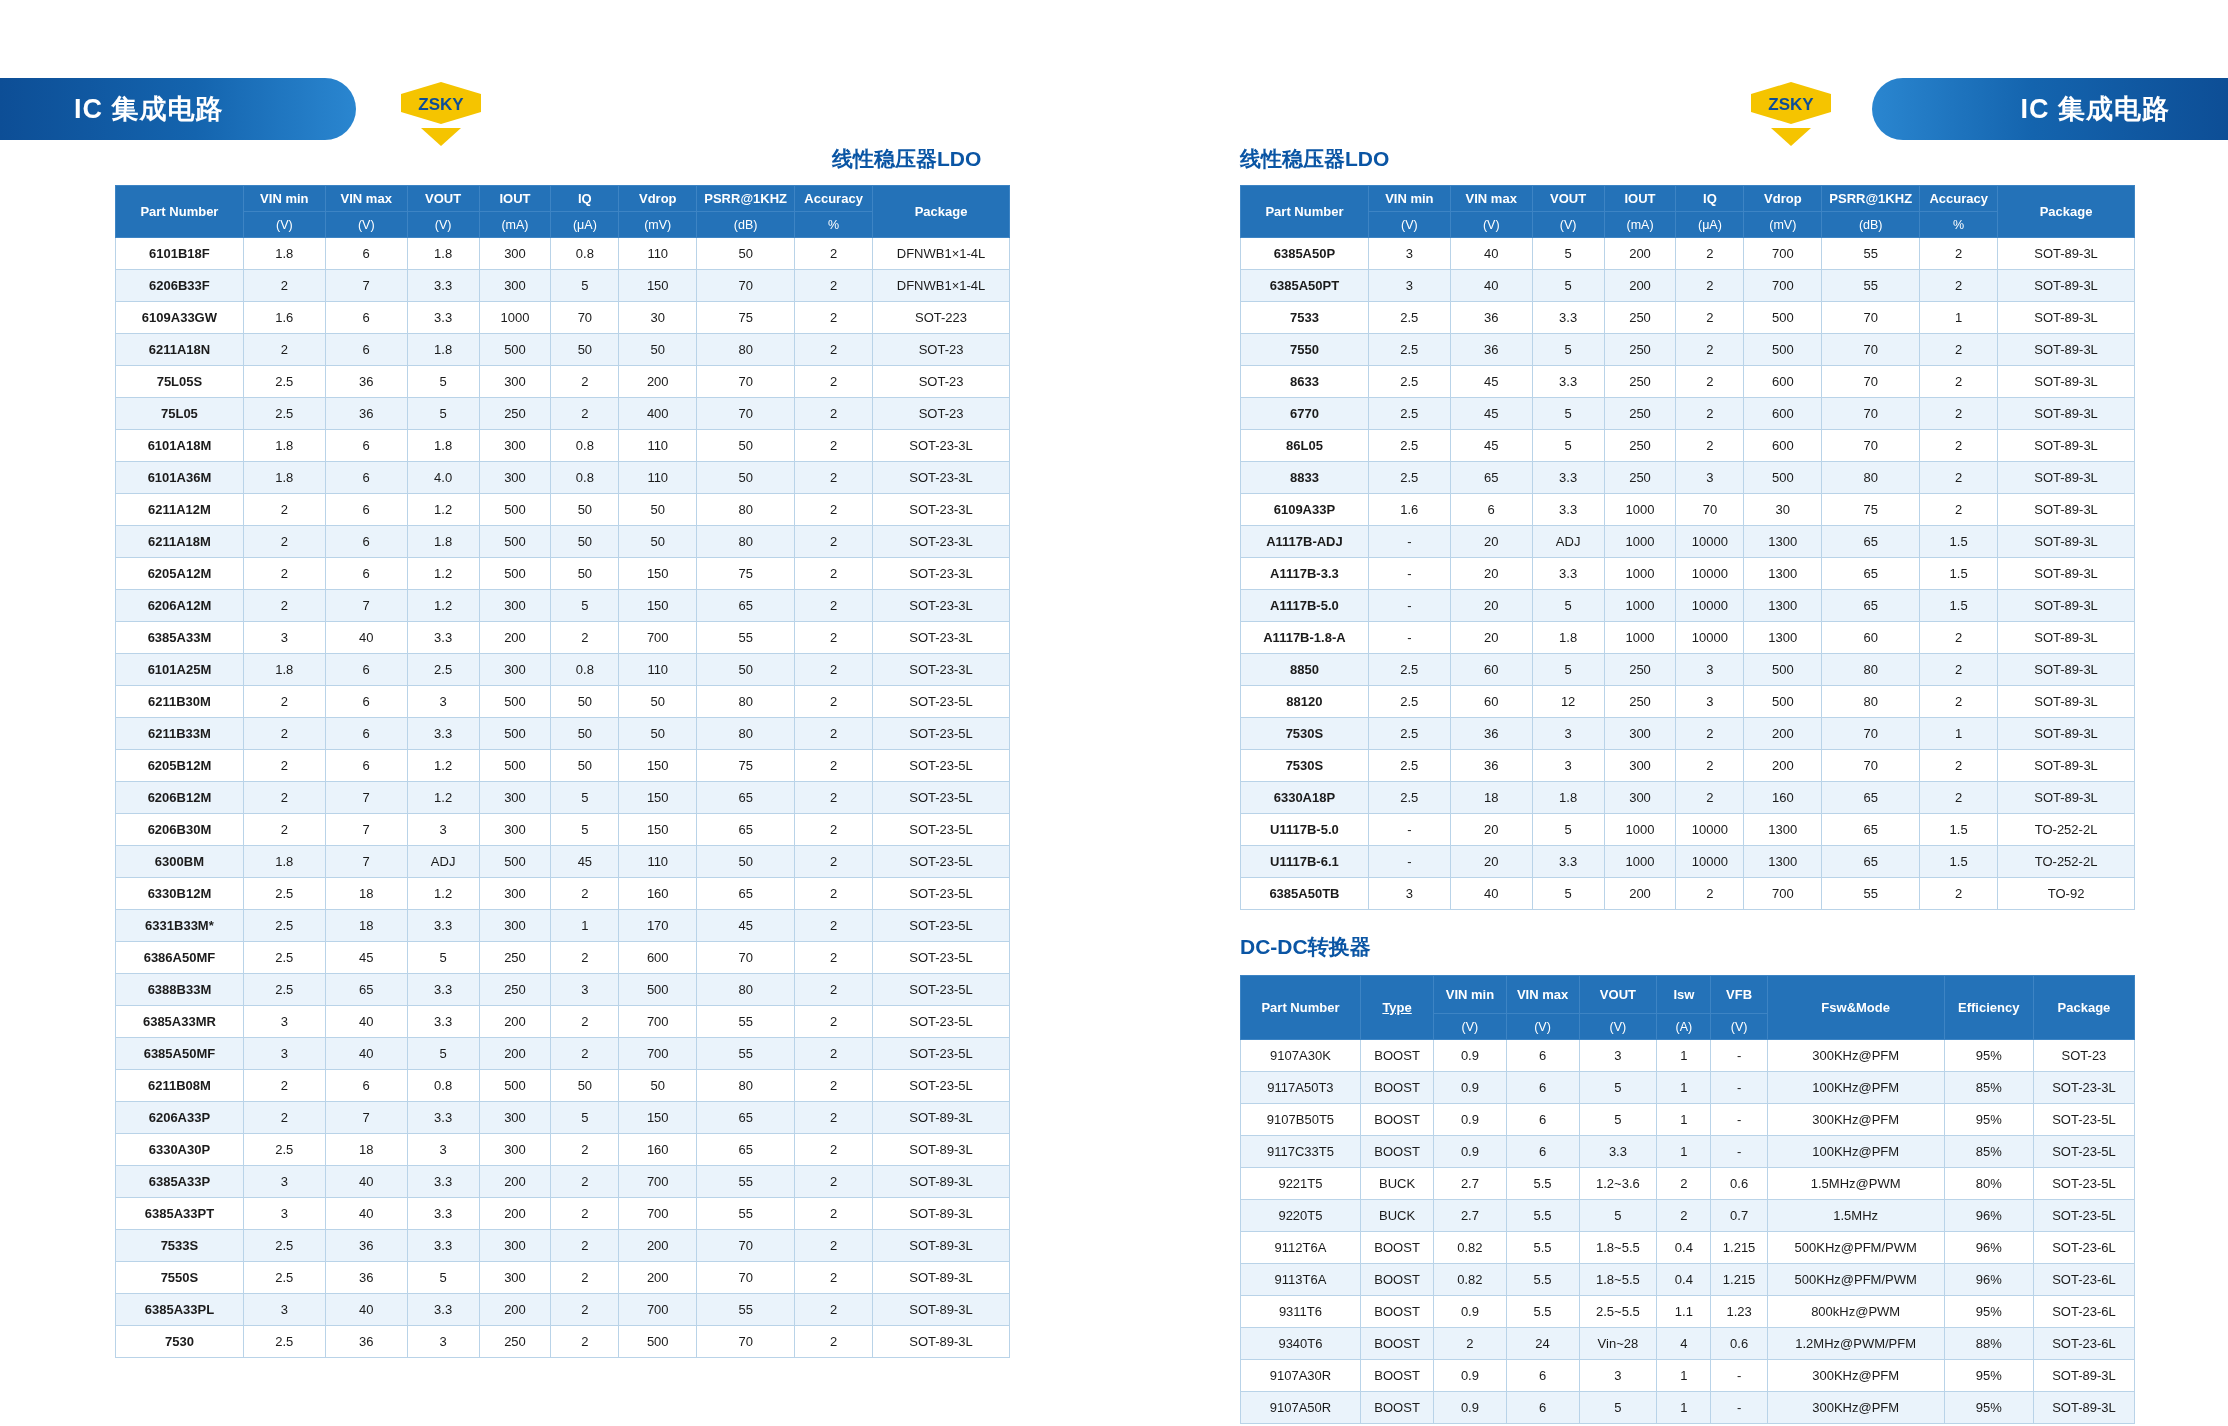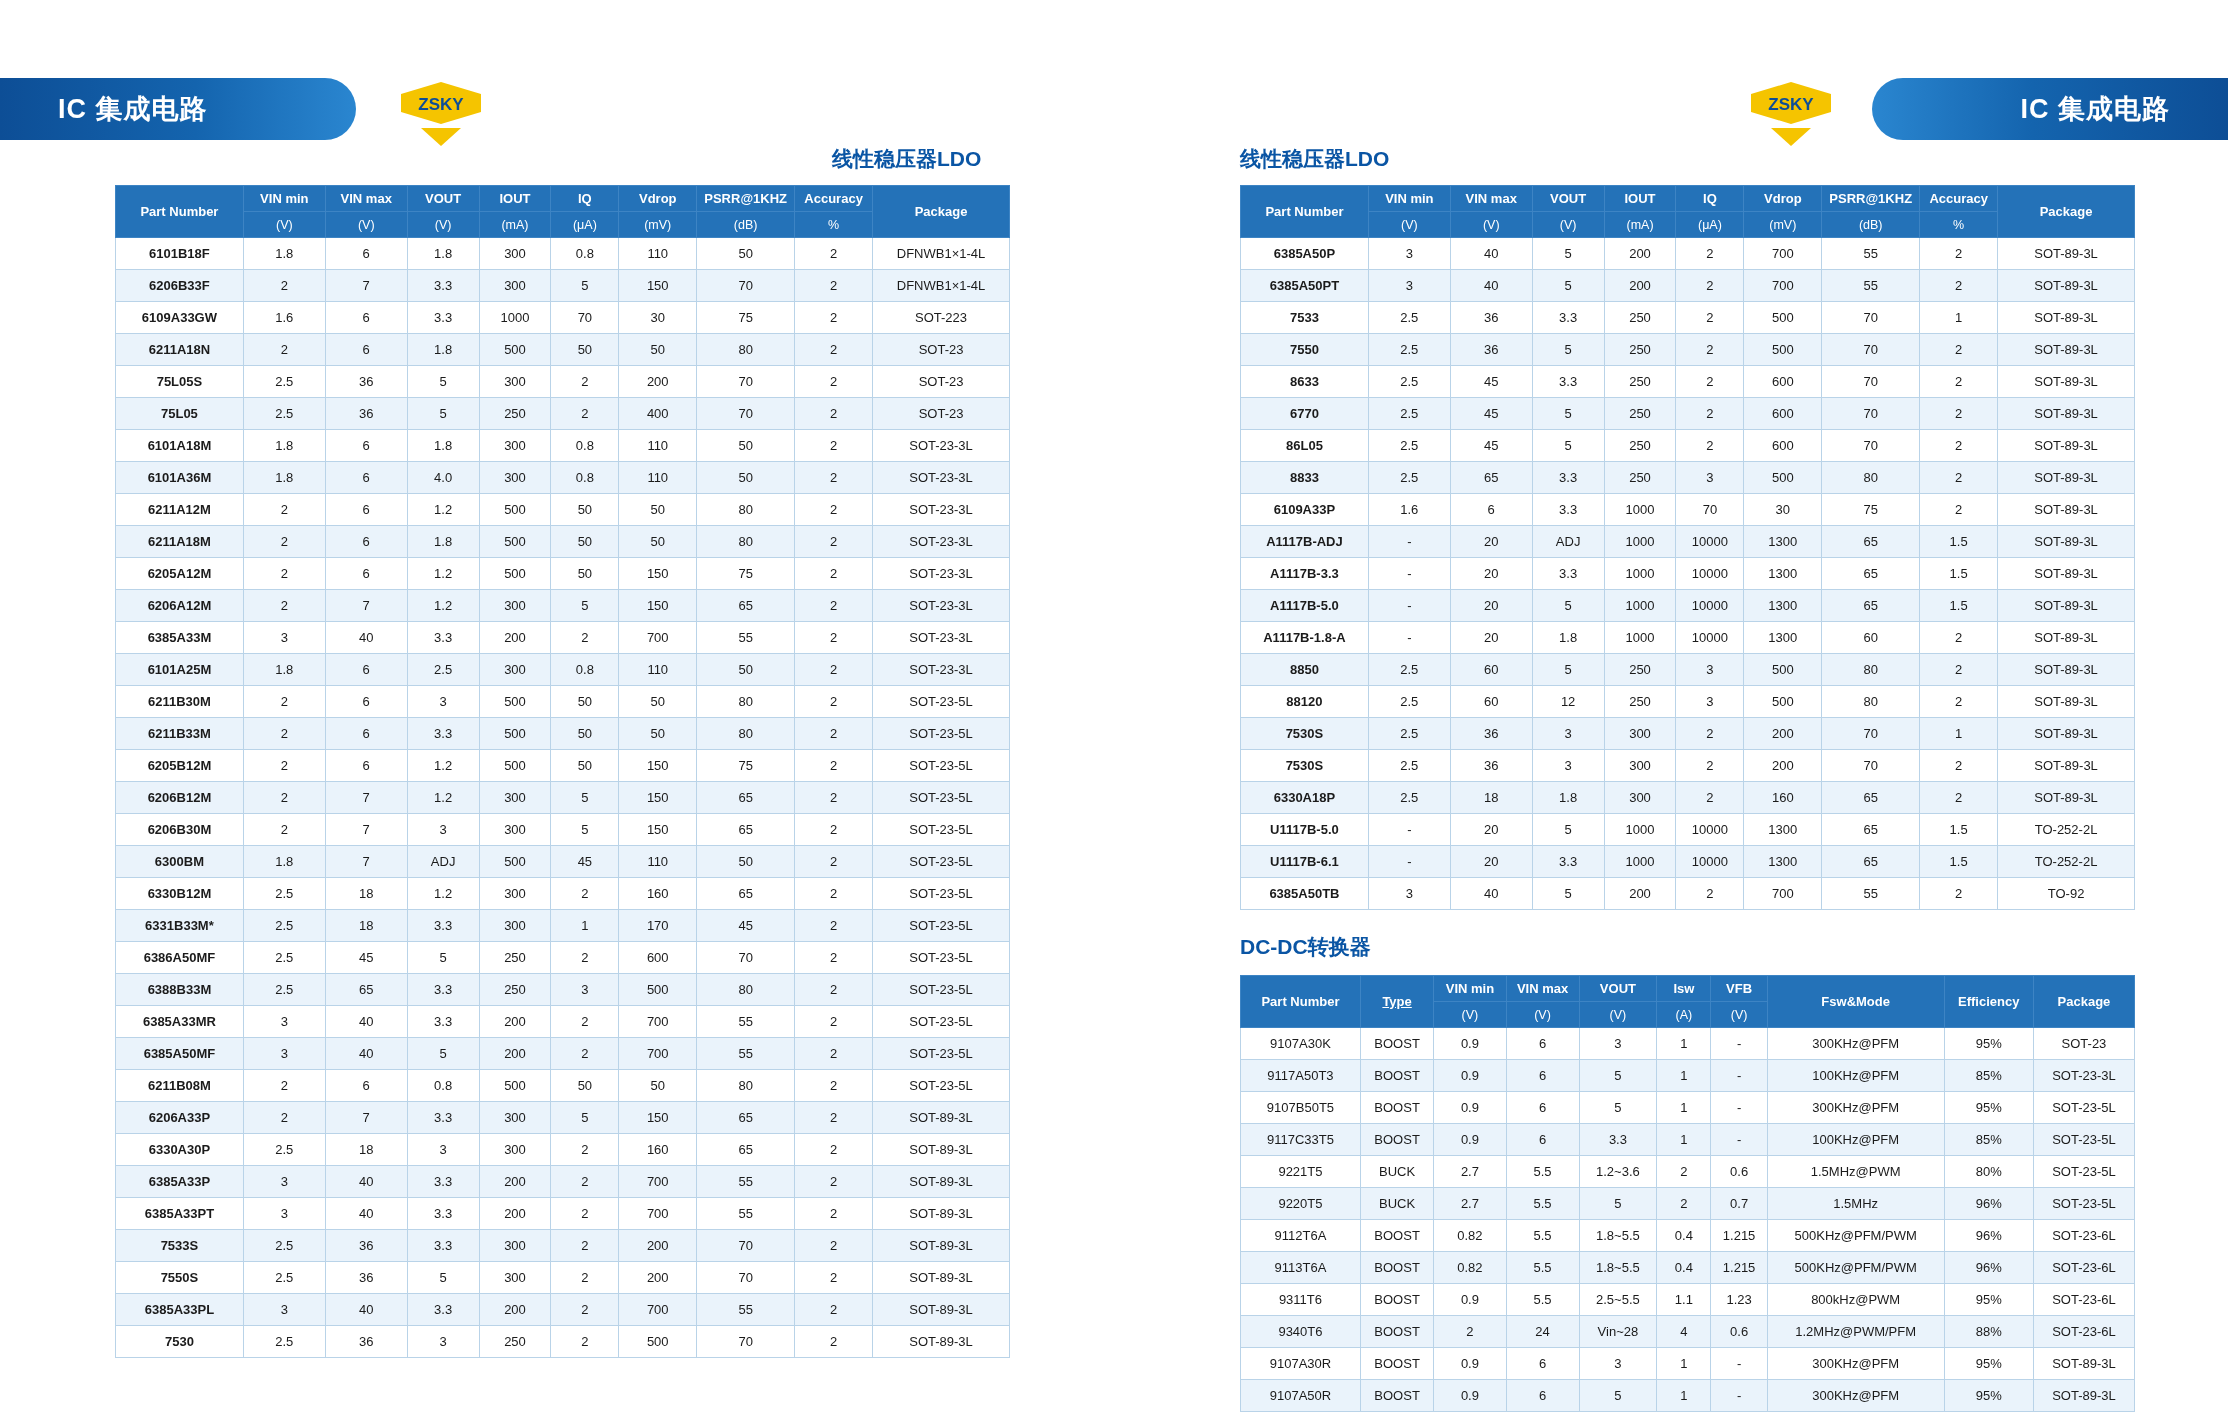--- a/index.html
+++ b/index.html
@@ -11,21 +11,21 @@
     position: relative;
     overflow: hidden;
   }
   .page { position:absolute; top:0; left:0; width:2228px; height:1426px; }
 
   
   .banner {
     position:absolute; height:62px; width:356px;
     background: linear-gradient(90deg, #0d4e96 0%, #1464ae 55%, #2a86d0 100%);
     border-radius: 0 31px 31px 0;
-    display:flex; align-items:center;
+    display:flex; align-items:center;padding-left:16px;
   }
   .banner.right {
     border-radius: 31px 0 0 31px;
     background: linear-gradient(270deg, #0d4e96 0%, #1464ae 55%, #2a86d0 100%);
     justify-content:flex-end;
   }
   .banner-text {
     color:#fff; font-size:27px; font-weight:bold; letter-spacing:1px;
     margin-left:58px;
   }
@@ -826,21 +826,21 @@
   </table>
 
   <table class="tbl-dcdc" id="tbl-dcdc" style="left:1240px; top:975px; width:895px;">
     <thead>
         <tr>
           <th rowspan="2" style="width: 130px; height: 52px;">Part Number</th>
           <th rowspan="2" style="width: 80px; height: 52px; text-decoration: underline;">Type</th>
           <th style="width: 78px; height: 26px;">VIN min</th>
           <th style="width: 78px; height: 26px;">VIN max</th>
           <th style="width: 86px; height: 26px;">VOUT</th>
-          <th style="width: 62px; height: 26px;">Isw</th>
+          <th style="width: 62px; height: 38px;">Isw</th>
           <th style="width: 62px; height: 26px;">VFB</th>
           <th rowspan="2" style="width: 190px; height: 52px;">Fsw&amp;Mode</th>
           <th rowspan="2" style="width: 96px; height: 52px;">Efficiency</th>
           <th rowspan="2" style="width: 110px; height: 52px;">Package</th>
         </tr>
         <tr>
           <th class="unit" style="height: 26px;">(V)</th>
           <th class="unit" style="height: 26px;">(V)</th>
           <th class="unit" style="height: 26px;">(V)</th>
           <th class="unit" style="height: 26px;">(A)</th>

